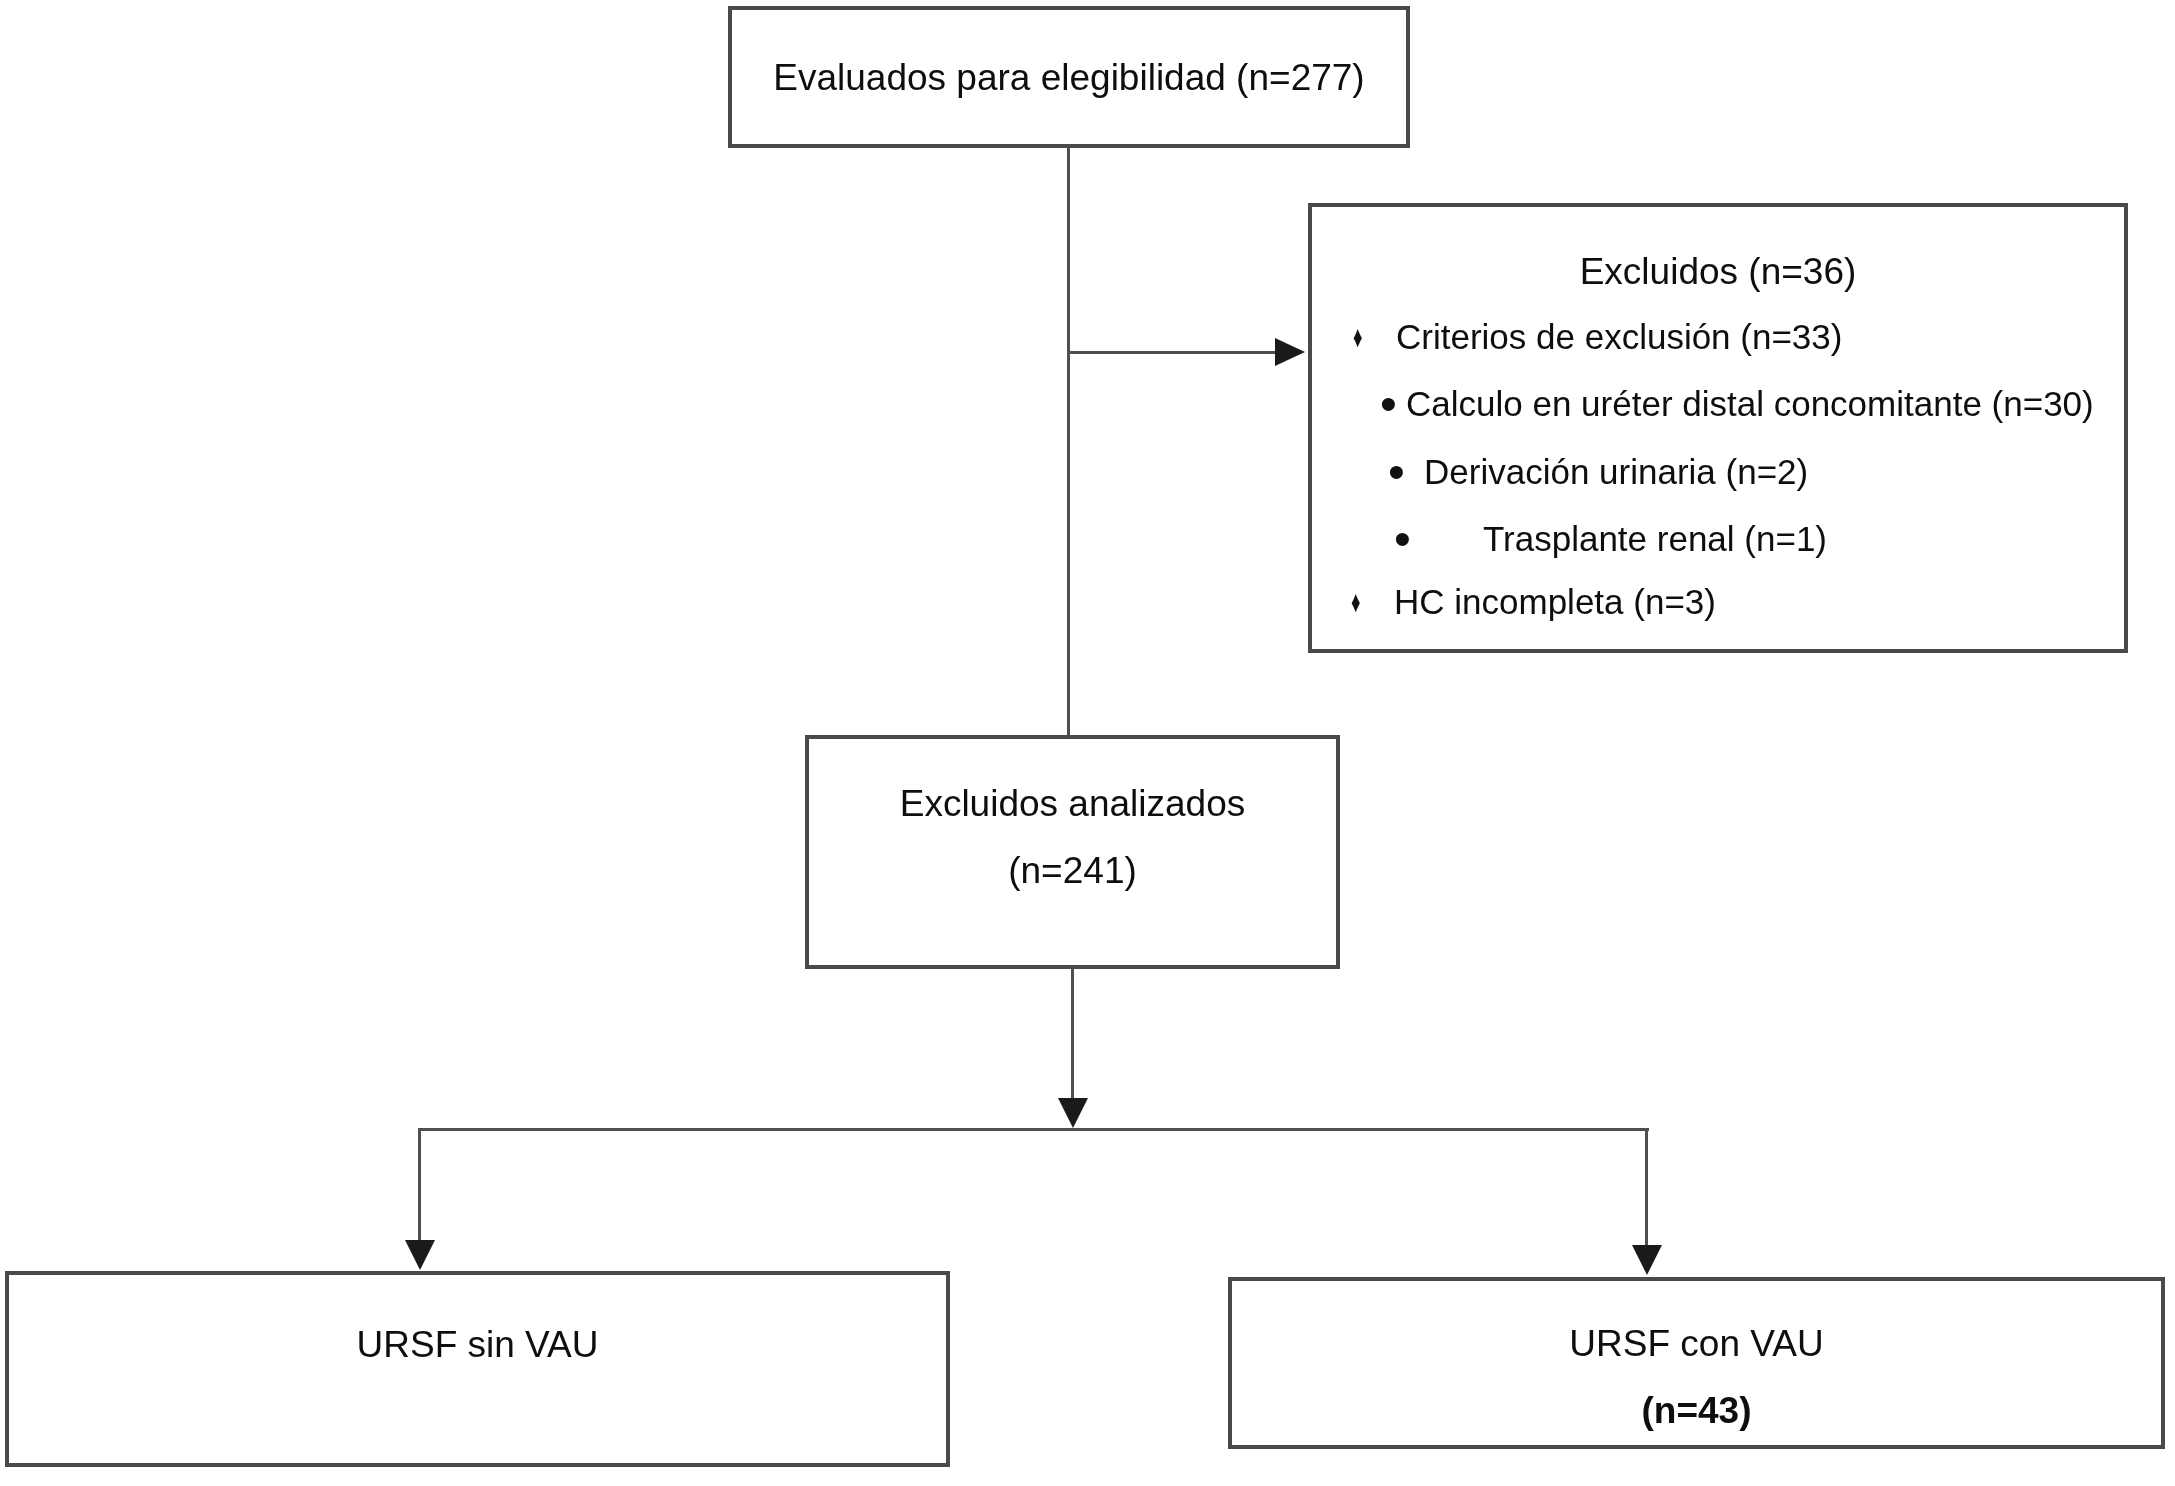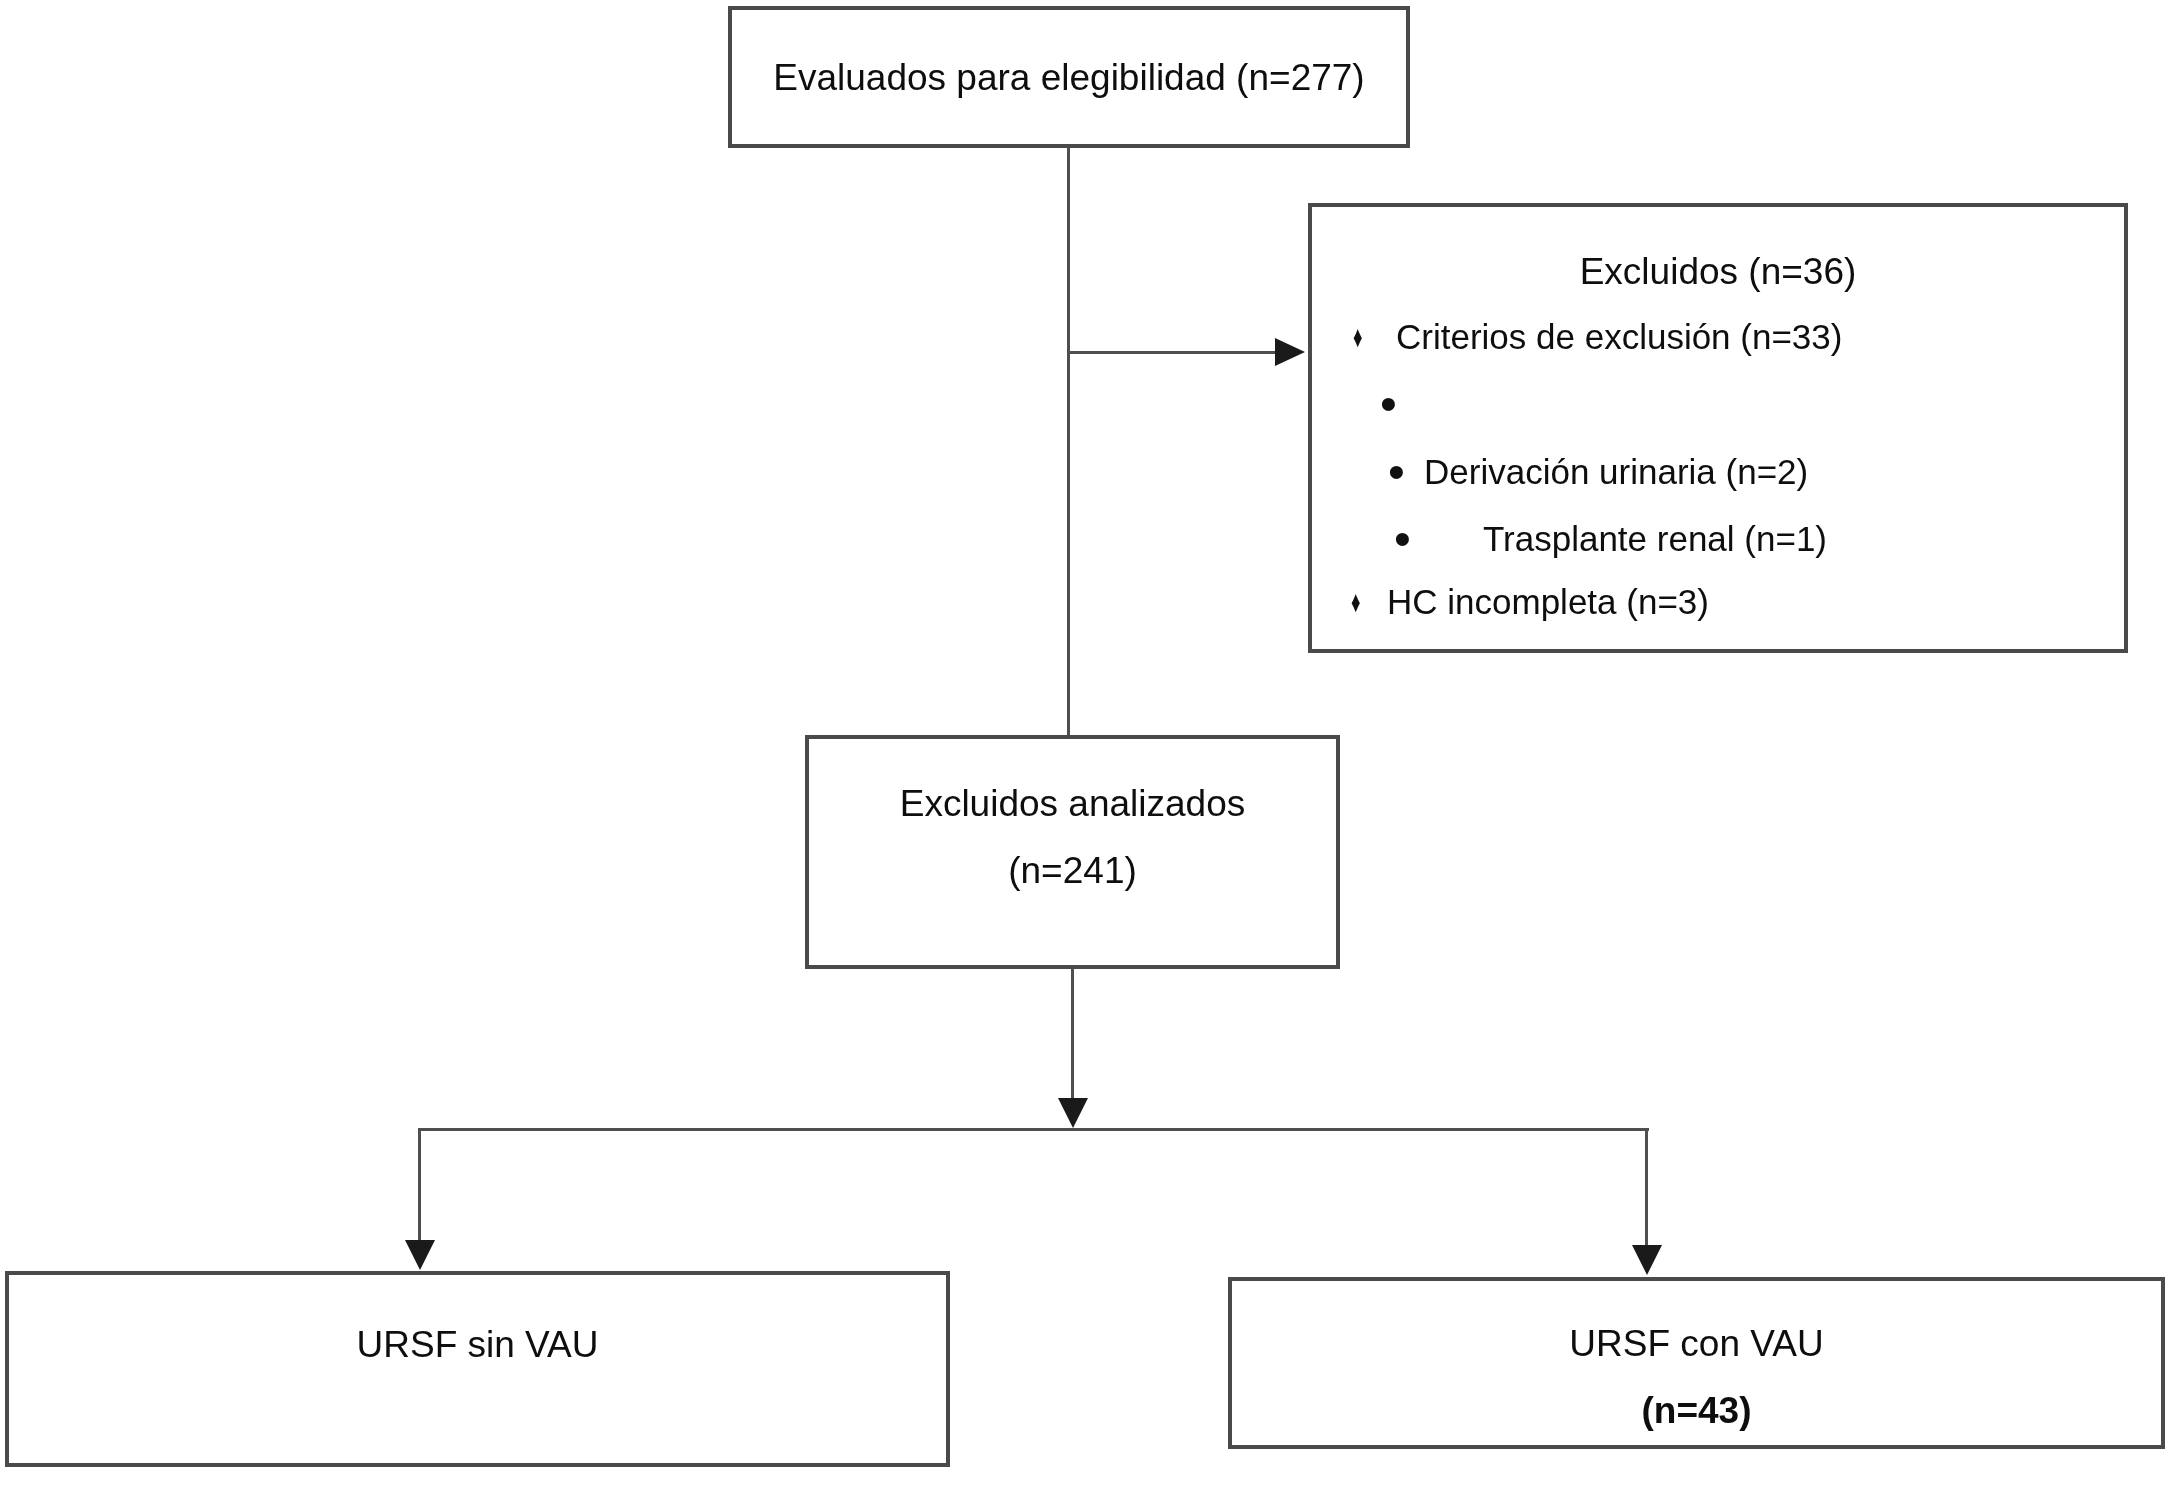--- a/index.html
+++ b/index.html
@@ -61,21 +61,21 @@
     white-space: nowrap;
   }
   .x-item .blt { position: absolute; top: 0; line-height: 48px; }
   .x-item .lbl { position: absolute; top: 0; line-height: 48px; }
   .blt-diamond { font-size: 30px; transform: scaleX(0.62); color: #111111; }
   .blt-dot     { font-size: 48px; color: #111111; }
   .r0 { top: 106px; } .r0 .blt { left: 38px; } .r0 .lbl { left: 84px; }
   .r1 { top: 173px; } .r1 .blt { left: 68px; } .r1 .lbl { left: 94px; }
   .r2 { top: 241px; } .r2 .blt { left: 76px; } .r2 .lbl { left: 112px; }
   .r3 { top: 308px; } .r3 .blt { left: 82px; } .r3 .lbl { left: 128px; margin-left: 43px; }
-  .r4 { top: 371px; } .r4 .blt { left: 36px; } .r4 .lbl { left: 75px; }
+  .r4 { top: 371px; } .r4 .blt { left: 36px; } .r4 .lbl { left: 82px; }
 
   
   .fc-line { position: absolute; background: #4f4f4f; }
   #line-top-down   { left: 1067px; top: 148px;  width: 3px;    height: 589px; }
   #line-excl-h     { left: 1067px; top: 351px;  width: 208px;  height: 3px;   }
   #line-mid-down   { left: 1071px; top: 969px;  width: 3px;    height: 131px; }
   #line-branch     { left: 419px;  top: 1128px; width: 1230px; height: 3px;   }
   #line-left-down  { left: 418px;  top: 1128px; width: 3px;    height: 114px; }
   #line-right-down { left: 1645px; top: 1128px; width: 3px;    height: 119px; }
 
@@ -112,20 +112,21 @@
 
   <div class="fc-box" id="box-excluded">
     <div class="x-title">Excluidos (n=36)</div>
 
     <div class="x-item r0">
       <span class="blt blt-diamond">♦</span>
       <span class="lbl">Criterios de exclusión (n=33)</span>
     </div>
     <div class="x-item r1">
       <span class="blt blt-dot">•</span>
+      <span class="lbl">Calculo en uréter distal concomitante (n=30)</span>
     </div>
     <div class="x-item r2">
       <span class="blt blt-dot">•</span>
       <span class="lbl">Derivación urinaria (n=2)</span>
     </div>
     <div class="x-item r3">
       <span class="blt blt-dot">•</span>
       <span class="lbl">Trasplante renal (n=1)</span>
     </div>
     <div class="x-item r4">

